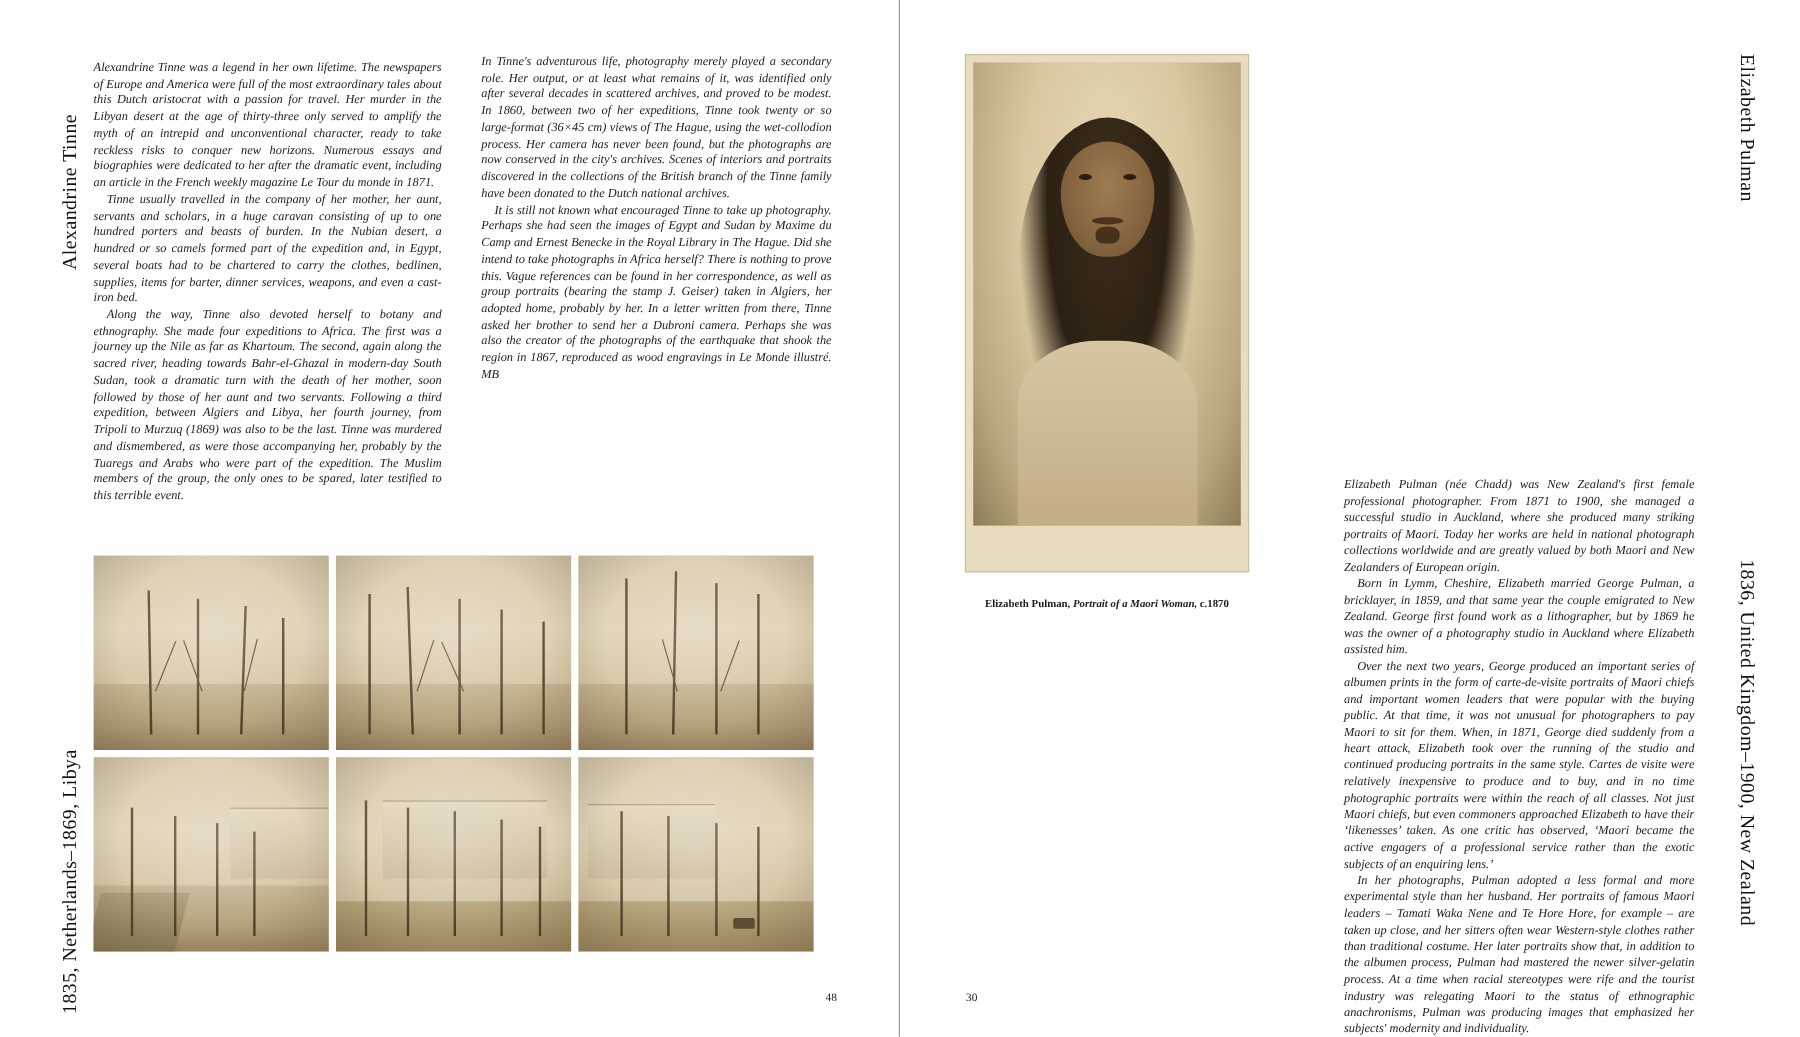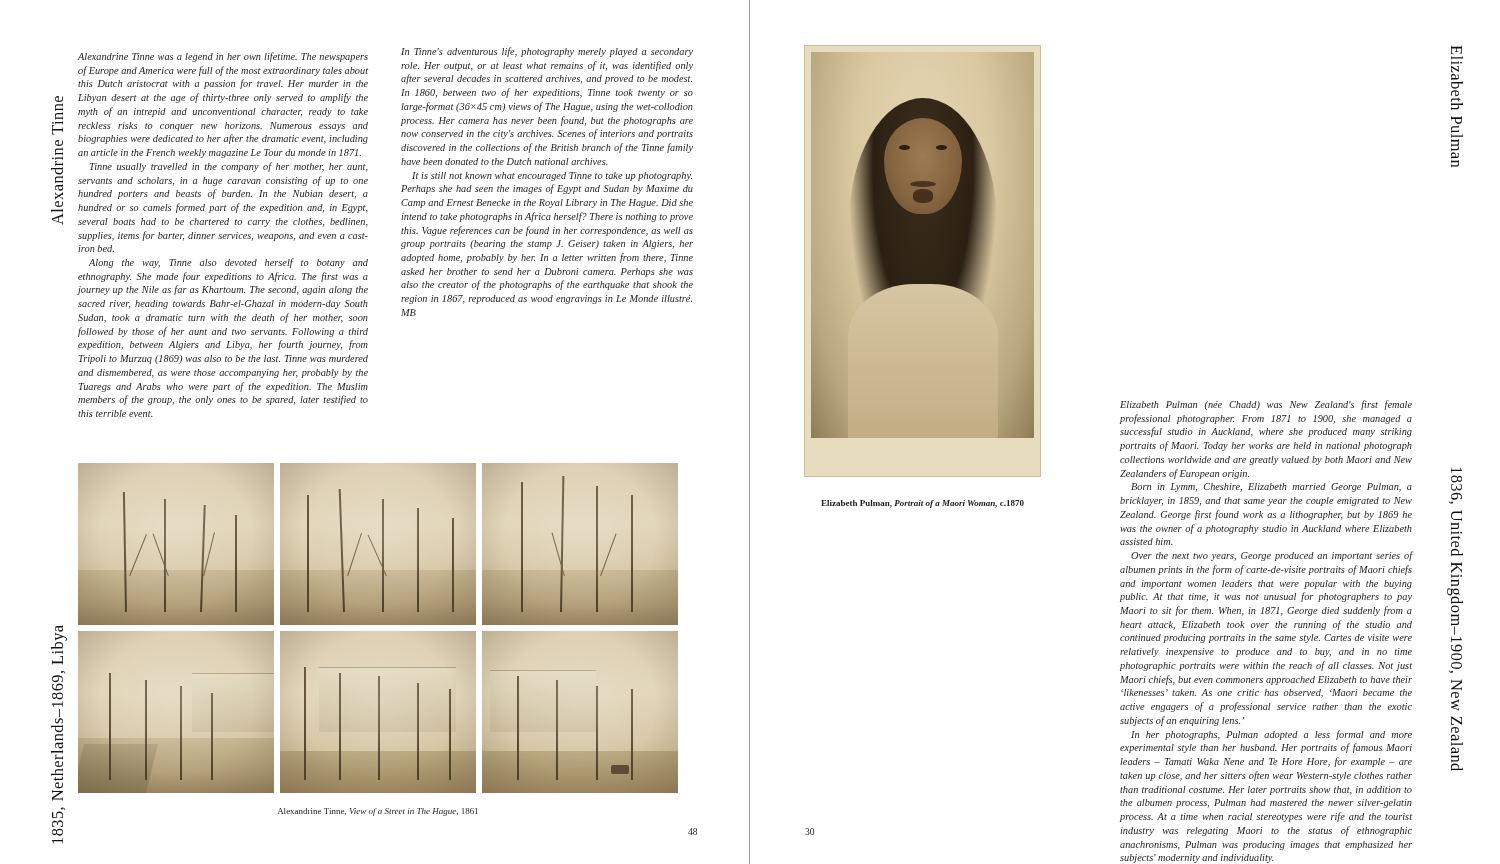--- a/index.html
+++ b/index.html
@@ -350,25 +350,20 @@
       <div class="trunk" style="left:18%; height:64%;"></div>
       <div class="trunk" style="left:38%; height:62%;"></div>
       <div class="trunk" style="left:58%; height:58%;"></div>
       <div class="trunk" style="left:76%; height:56%;"></div>
       <div style="position:absolute; left:66%; bottom:12%; width:18px; height:9px; background:#5d4c33; border-radius:2px;"></div>
       <div class="vign"></div>
     </div>
 
   </div>
 
-  <div class="caption" style="left:78px; top:806px; width:600px;">
-    <span>Alexandrine Tinne,</span>
-    <em>View of a Street in The Hague,</em>
-    <span>1861</span>
-  </div>
 
   <div class="folio" style="left:688px; top:827px;">48</div>
 
   <div class="vlabel" id="right-head-top">Elizabeth Pulman</div>
 
   <div class="vlabel" id="right-head-bottom">1836, United Kingdom–1900, New Zealand</div>
 
   <div class="cdv">
     <div class="portrait">
       <div class="hair"></div>

